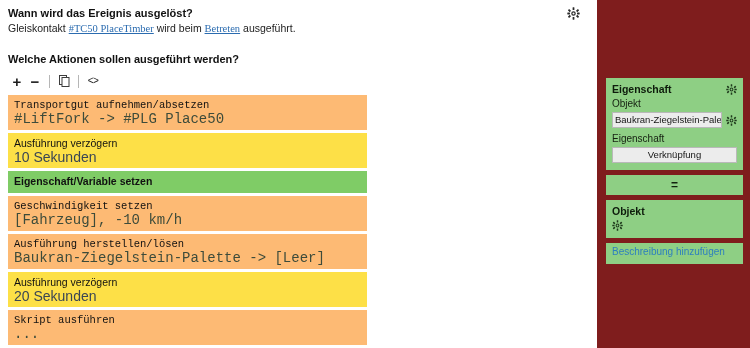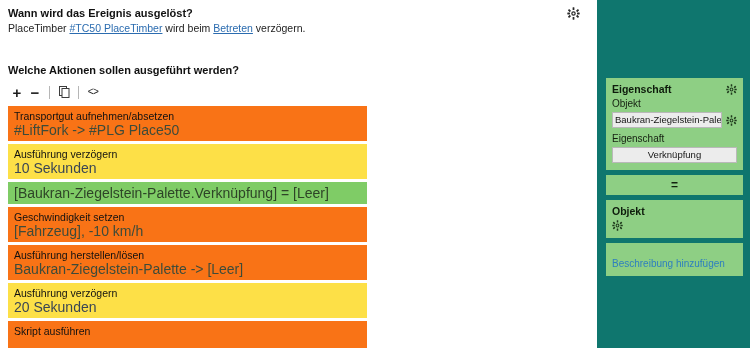--- a/index.html
+++ b/index.html
@@ -40,24 +40,25 @@
   .trigger-line {
     font-size: 10.5px;
     color: #222222;
     line-height: 14px;
     margin: 1px 0 0 0;
   }
   .trigger-line .lnk {
     color: #2b6cb0;
     text-decoration: underline;
     cursor: pointer;
+    font-family: Liberation Serif, serif;
   }
 
   .actions-heading {
-    margin-top: 28px;
+    margin-top: 16px;
   }
 
   
   #action-toolbar {
     margin-top: 6px;
     height: 18px;
     display: flex;
     align-items: center;
     gap: 0px;
   }
@@ -102,21 +103,21 @@
     width: 359px;
   }
   .action-row {
     box-sizing: border-box;
     width: 359px;
     padding: 4px 6px 5px 6px;
     margin-bottom: 3px;
     cursor: pointer;
     line-height: 12px;
   }
-  .action-row.green   { background: #f97316; }
+  .action-row.green   { background: #fdba74; font-family: Liberation Mono, monospace; }
   .action-row.blue    { background: #fde047; }
   .action-row.selected{ background: #7fcc66; }
 
   .action-title {
     font-size: 10.5px;
     color: #111111;
     line-height: 13px;
   }
   .action-row.selected .action-title { font-weight: bold; }
   .action-sub {
@@ -138,38 +139,38 @@
     cursor: pointer;
   }
 
   
   #right-panel {
     position: absolute;
     left: 597px;
     top: 0;
     width: 153px;
     height: 348px;
-    background: #0f766e;
+    background: #7f1d1d;
     box-sizing: border-box;
     padding: 78px 7px 0 9px;
   }
 
   .prop-card {
     background: #8ecf84;
     box-sizing: border-box;
     padding: 5px 6px 7px 6px;
     margin-bottom: 5px;
   }
   .prop-card.equals-card {
     padding: 4px 6px 4px 6px;
     text-align: center;
   }
   .prop-card.desc-card {
     background: #8ecf84;
-    padding: 14px 6px 6px 6px;
+    padding: 2px 6px 6px 6px;
   }
 
   .card-head {
     display: flex;
     align-items: center;
     justify-content: space-between;
     margin-bottom: 3px;
   }
   .card-head-title {
     font-size: 10.5px;
@@ -231,21 +232,21 @@
     display: block;
   }
 </style>
 </head>
 <body>
 
 <div id="main-column">
 
   <div class="section-title">Wann wird das Ereignis ausgelöst?</div>
 
-  <div class="trigger-line"><span>PlaceTimber </span><span class="lnk">#TC50 PlaceTimber</span><span> wird beim </span><span class="lnk">Betreten</span><span> verzögern.</span></div>
+  <div class="trigger-line"><span>Gleiskontakt </span><span class="lnk">#TC50 PlaceTimber</span><span> wird beim </span><span class="lnk">Betreten</span><span> ausgeführt.</span></div>
 
   <div class="section-title actions-heading">Welche Aktionen sollen ausgeführt werden?</div>
 
   <div id="action-toolbar">
     <div class="tb-btn tb-plus">+</div>
     <div class="tb-btn tb-minus">−</div>
     <div class="tb-sep"></div>
     <div class="tb-btn">
       <svg class="doc-icon-svg" width="11" height="12" viewBox="0 0 11 12">
         <rect x="0.5" y="0.5" width="7" height="9" fill="#ffffff" stroke="#3c3c3c" stroke-width="1"></rect>
@@ -259,21 +260,21 @@
   <div id="action-list">
       <div class="action-row green">
         <div class="action-title">Transportgut aufnehmen/absetzen</div>
         <div class="action-sub">#LiftFork -&gt; #PLG Place50</div>
       </div>
       <div class="action-row blue">
         <div class="action-title">Ausführung verzögern</div>
         <div class="action-sub">10 Sekunden</div>
       </div>
       <div class="action-row selected">
-        <div class="action-sub">[Baukran-Ziegelstein-Palette.Verknüpfung] = [Leer]</div>
+        <div class="action-title">Eigenschaft/Variable setzen</div>
       </div>
       <div class="action-row green">
         <div class="action-title">Geschwindigkeit setzen</div>
         <div class="action-sub">[Fahrzeug], -10 km/h</div>
       </div>
       <div class="action-row green">
         <div class="action-title">Ausführung herstellen/lösen</div>
         <div class="action-sub">Baukran-Ziegelstein-Palette -&gt; [Leer]</div>
       </div>
       <div class="action-row blue">

